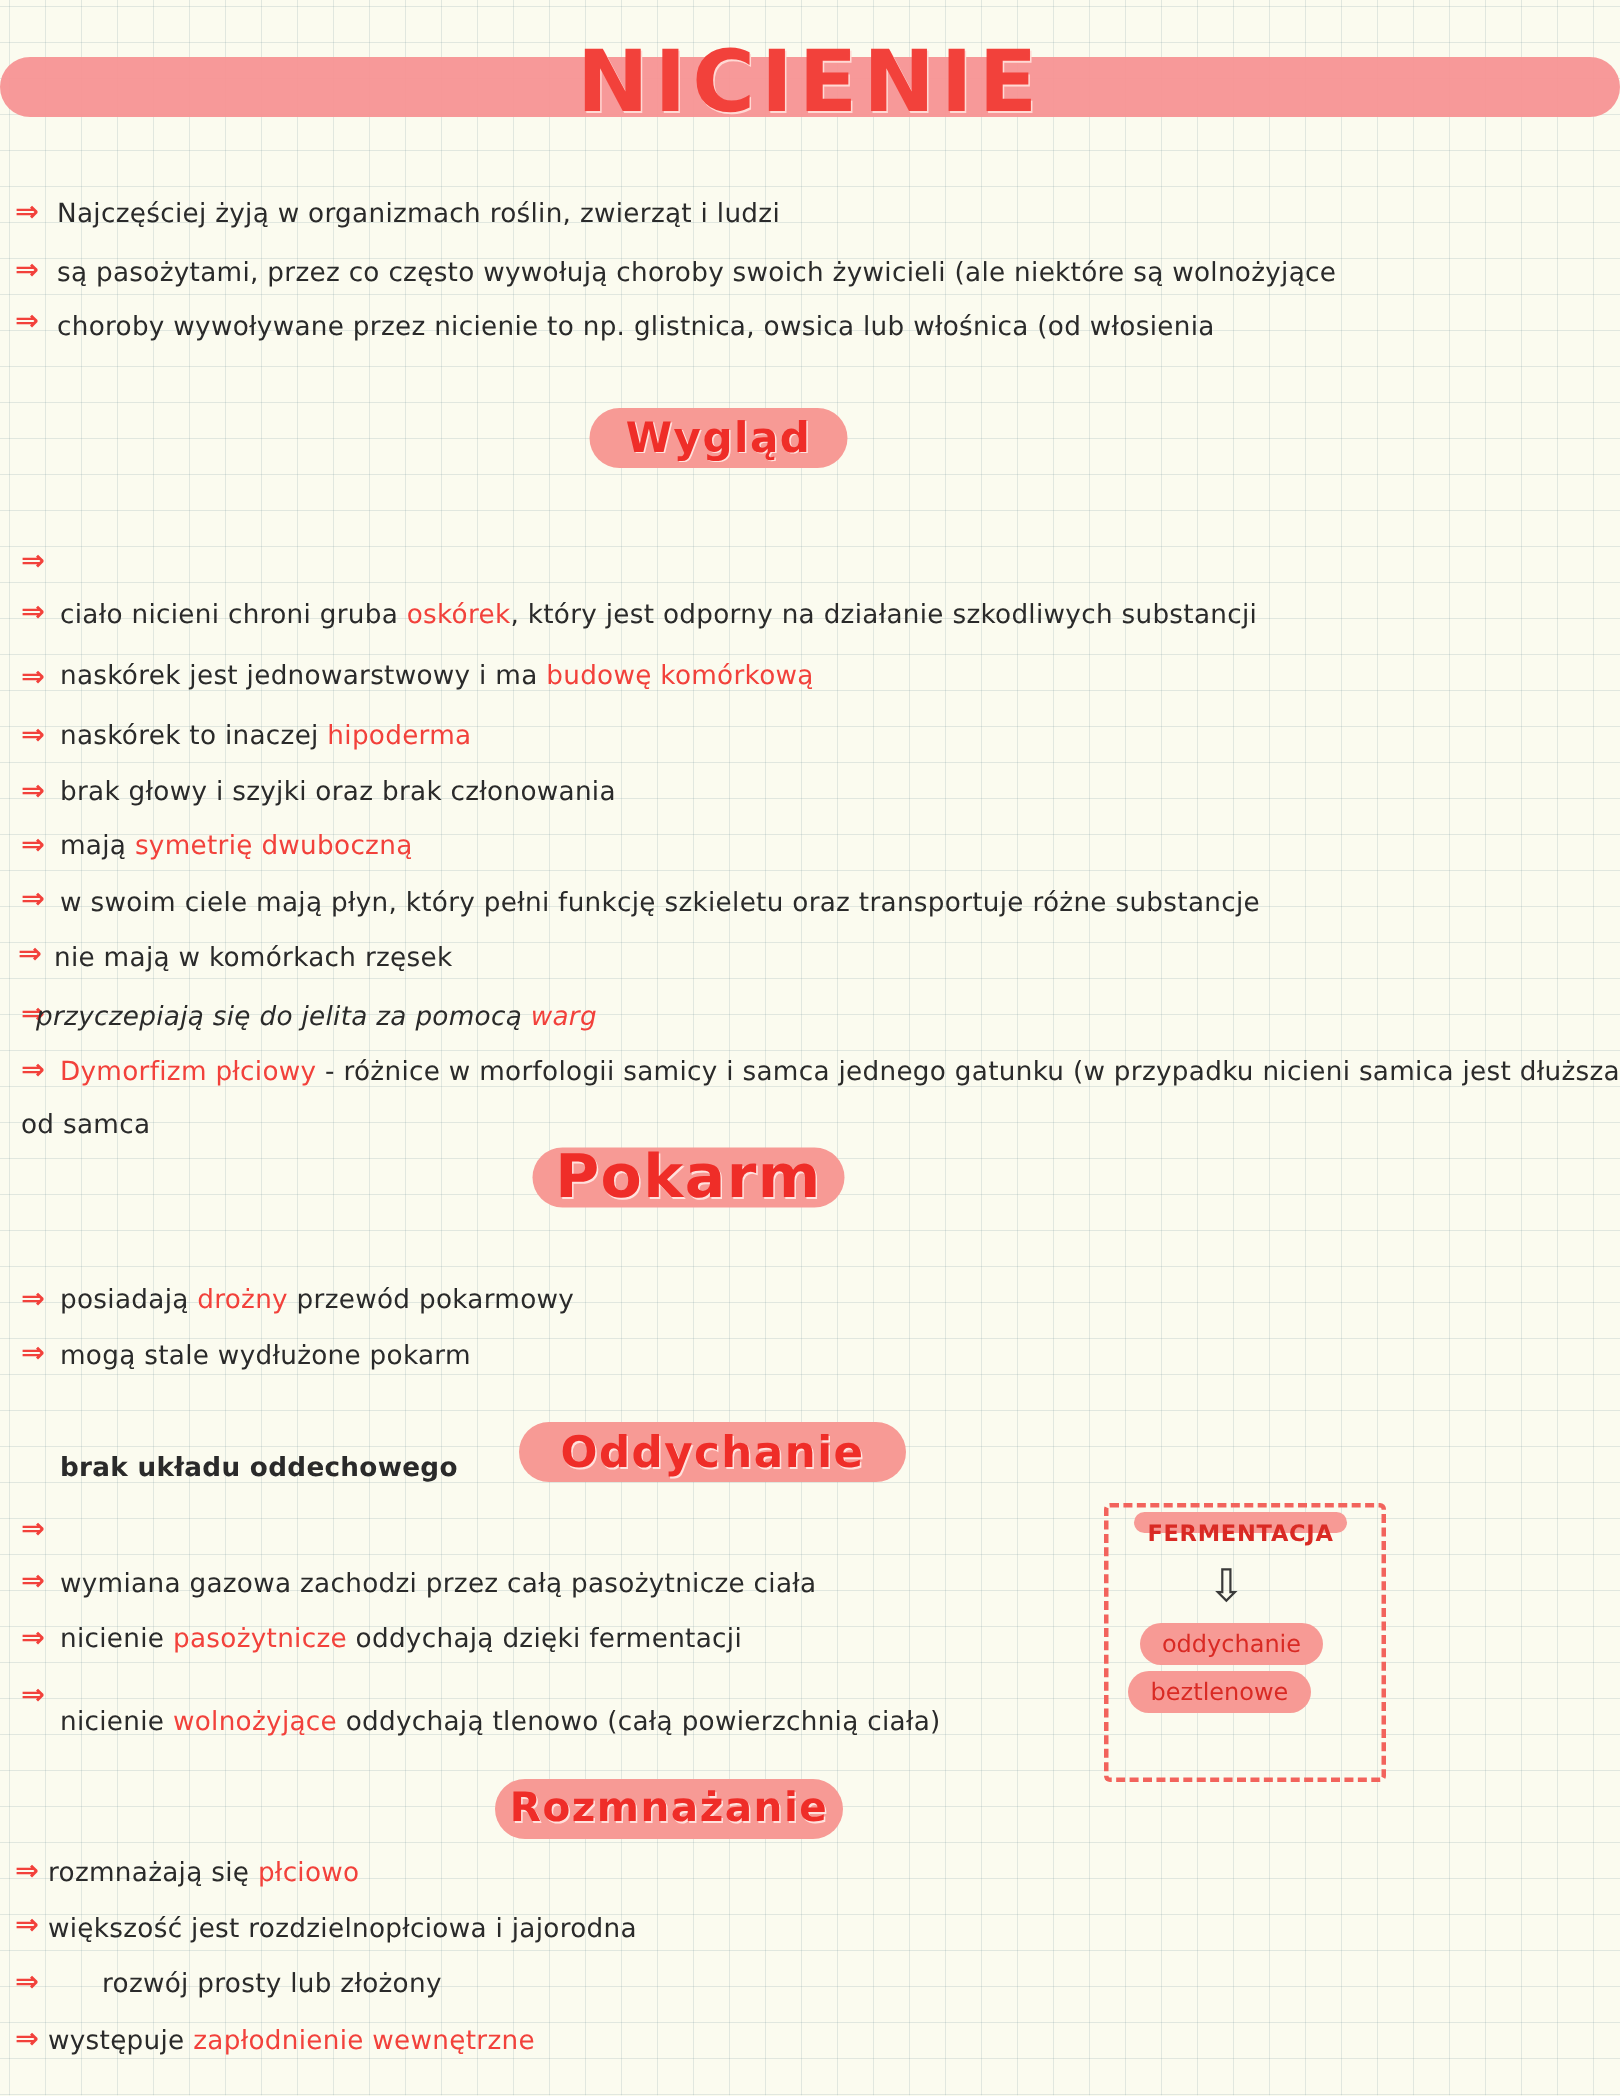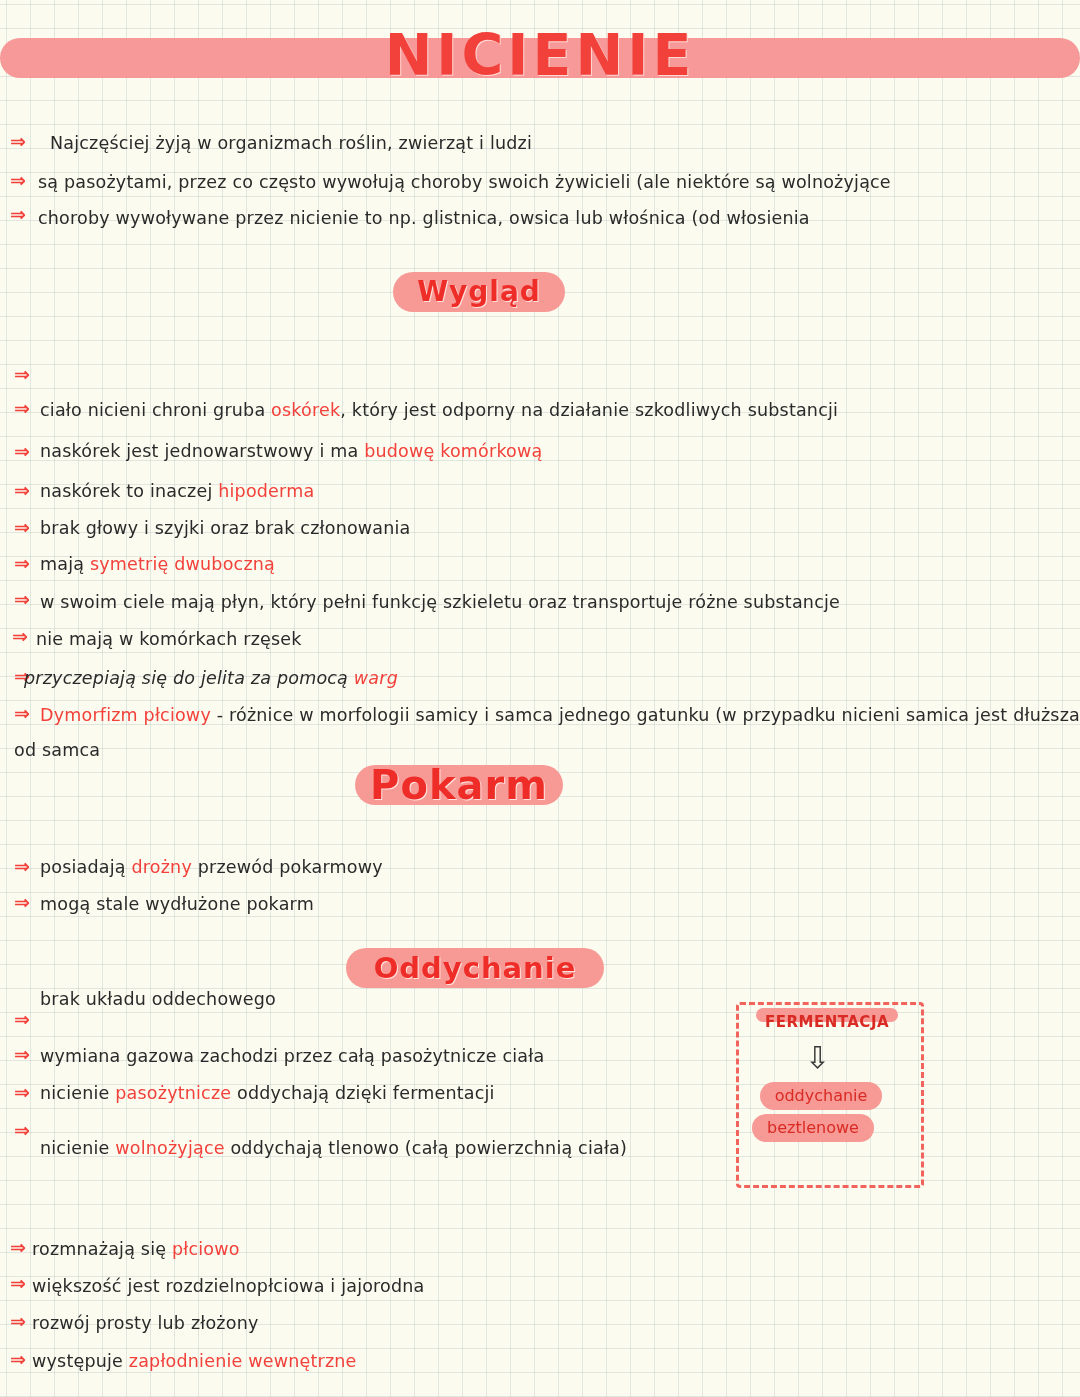--- a/index.html
+++ b/index.html
@@ -159,21 +159,21 @@
 <div id="grid"></div>
 
 <div id="page">
 
   <div class="title-wrap">
     <div class="title-band"></div>
     <div class="title-text">NICIENIE</div>
   </div>
 
   <div class="arrow" style="left:10px; top:130px;">⇒</div>
-  <div class="line" style="left:50px; top:133px;">Najczęściej żyją w organizmach roślin, zwierząt i ludzi</div>
+  <div class="line" style="left:38px; top:133px;">Najczęściej żyją w organizmach roślin, zwierząt i ludzi</div>
 
   <div class="arrow" style="left:10px; top:169px;">⇒</div>
   <div class="line" style="left:38px; top:172px;">są pasożytami, przez co często wywołują choroby swoich żywicieli (ale niektóre są wolnożyjące</div>
 
   <div class="arrow" style="left:10px; top:203px;">⇒</div>
   <div class="line" style="left:38px; top:208px;">choroby wywoływane przez nicienie to np. glistnica, owsica lub włośnica (od włosienia</div>
 
   <div class="pill" style="left:393px; top:272px; width:172px;">Wygląd</div>
 
   <div class="arrow" style="left:14px; top:363px;">⇒</div>
@@ -232,21 +232,21 @@
   </div>
 
   <div class="arrow" style="left:14px; top:891px;">⇒</div>
   <div class="line" style="left:40px; top:894px;">
     <span class="plain">mogą stale wydłużone pokarm</span>
   </div>
 
   <div class="pill" style="left:346px; top:948px; width:258px; font-size:29px;">Oddychanie</div>
 
   <div class="arrow" style="left:14px; top:1008px;">⇒</div>
-  <div class="line" style="left:40px; top:989px;">
+  <div class="line" style="left:40px; top:969px;font-weight:bold;">
     <span class="plain">brak układu oddechowego</span>
   </div>
 
   <div class="arrow" style="left:14px; top:1043px;">⇒</div>
   <div class="line" style="left:40px; top:1046px;">
     <span class="plain">wymiana gazowa zachodzi przez całą pasożytnicze ciała</span>
   </div>
 
   <div class="arrow" style="left:14px; top:1081px;">⇒</div>
   <div class="line" style="left:40px; top:1083px;">
@@ -257,33 +257,34 @@
   <div class="line" style="left:40px; top:1122px;margin-top:16px;">
     <span class="plain">nicienie </span><span class="hl">wolnożyjące</span><span class="plain"> oddychają tlenowo (całą powierzchnią ciała)</span>
   </div>
 
   <div class="ferm-box"></div>
   <div class="ferm-title">FERMENTACJA</div>
   <div class="ferm-arrow">⇩</div>
   <div class="ferm-w1">oddychanie</div>
   <div class="ferm-w2">beztlenowe</div>
 
+  <div class="pill" style="left:330px; top:1186px; width:232px; font-size:27px;">Rozmnażanie</div>
 
   <div class="arrow" style="left:10px; top:1236px;">⇒</div>
   <div class="line" style="left:32px; top:1239px;">
     <span class="plain">rozmnażają się </span><span class="hl">płciowo</span>
   </div>
 
   <div class="arrow" style="left:10px; top:1272px;">⇒</div>
   <div class="line" style="left:32px; top:1276px;">
     <span class="plain">większość jest rozdzielnopłciowa i jajorodna</span>
   </div>
 
   <div class="arrow" style="left:10px; top:1310px;">⇒</div>
-  <div class="line" style="left:32px; top:1313px;">
+  <div class="line" style="left:32px; top:1313px;padding-left:36px;">
     <span class="plain">rozwój prosty lub złożony</span>
   </div>
 
   <div class="arrow" style="left:10px; top:1348px;">⇒</div>
   <div class="line" style="left:32px; top:1351px;">
     <span class="plain">występuje </span><span class="hl">zapłodnienie wewnętrzne</span>
   </div>
 
 </div>
 

